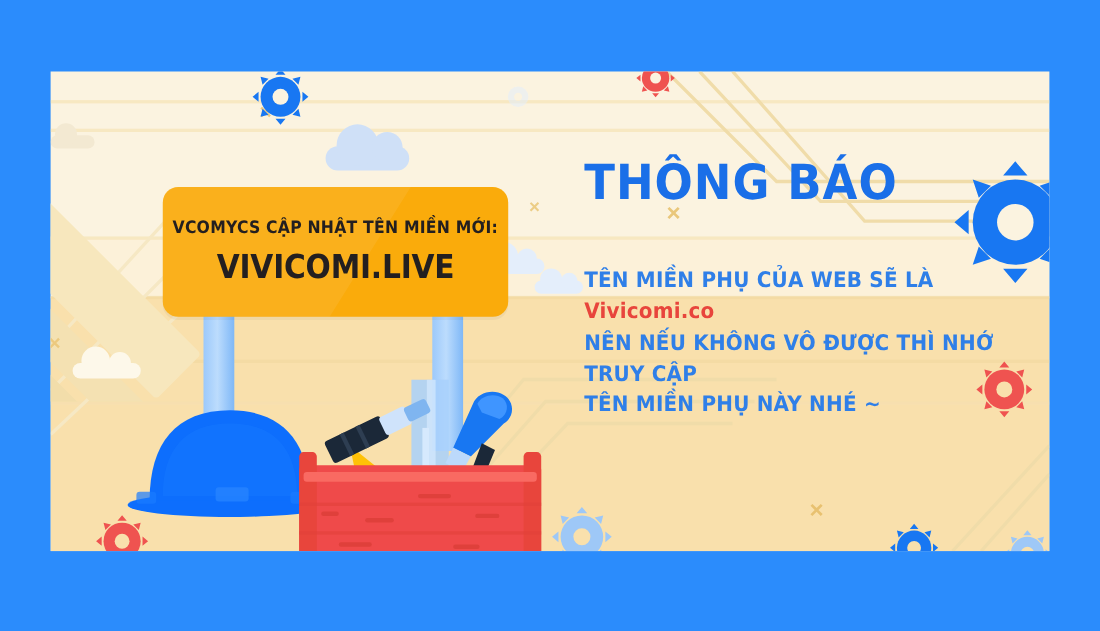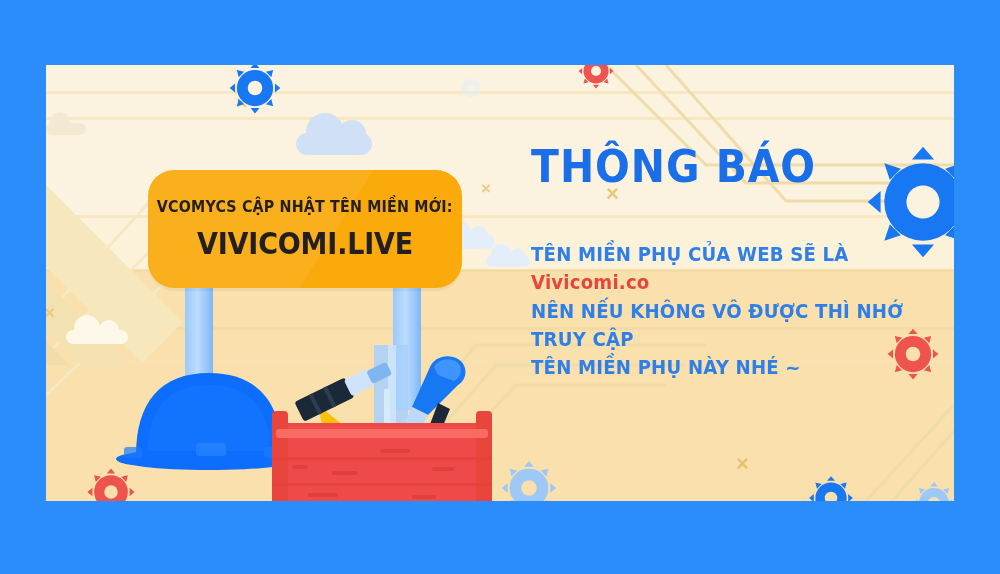--- a/index.html
+++ b/index.html
@@ -81,21 +81,21 @@
 
   
   .gear { position: absolute; }
 
   
   #sign {
     position: absolute;
     left: 102px; top: 105px;
     width: 314px; height: 118px;
     background: #faab0b;
-    border-radius: 26px;
+    border-radius: 14px;
     z-index: 6;
     display: flex; flex-direction: column;
     align-items: center; justify-content: center;
     box-shadow: 0 3px 0 rgba(0,0,0,.04);
   }
   #sign .sheen {
     position: absolute; inset: 0; border-radius: 14px; overflow: hidden;
   }
   #sign .sheen i {
     position: absolute; width: 200px; height: 440px;

